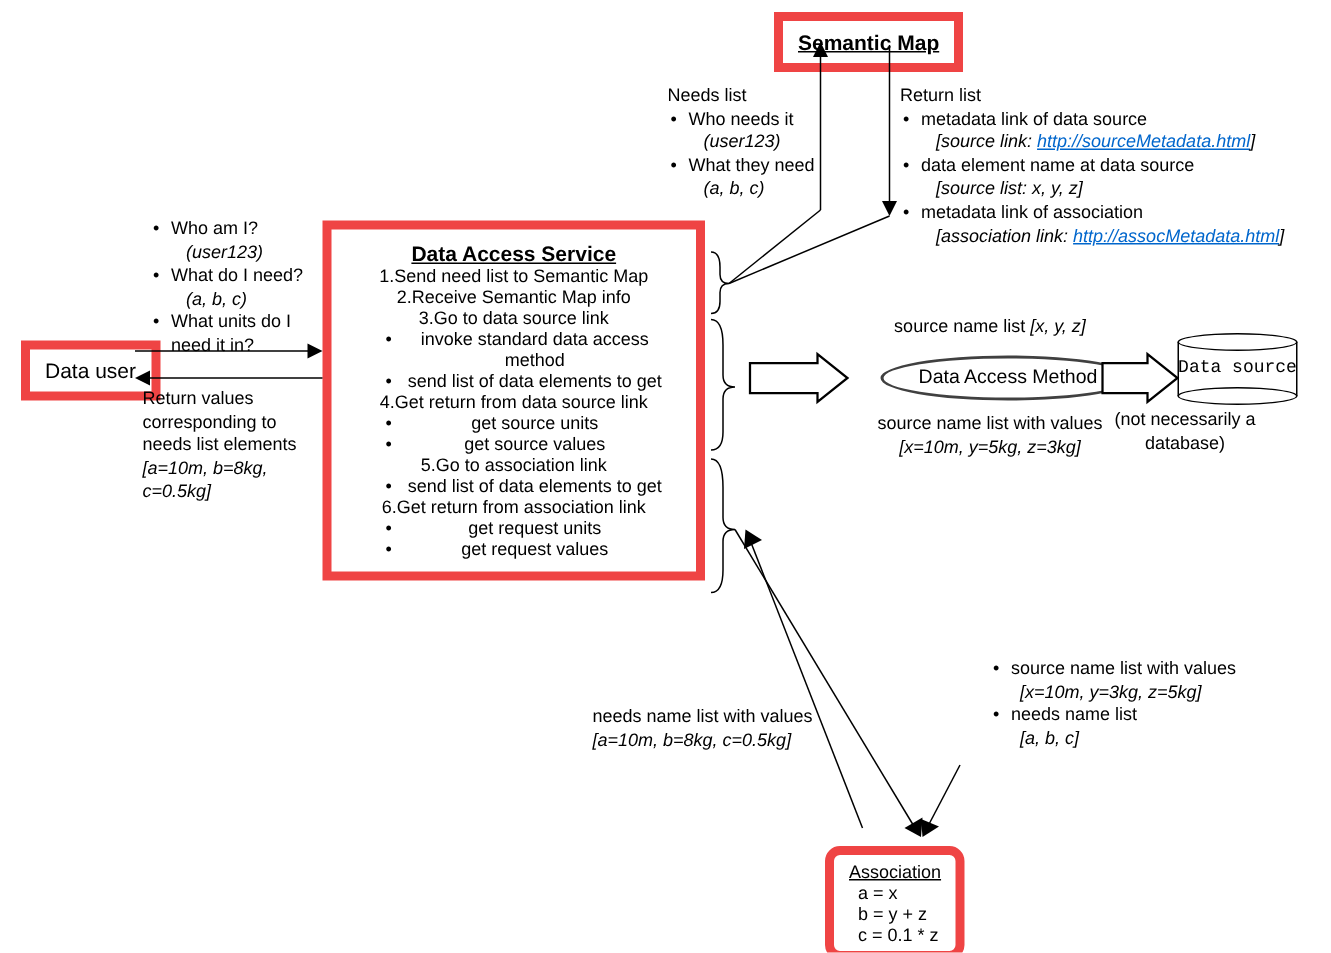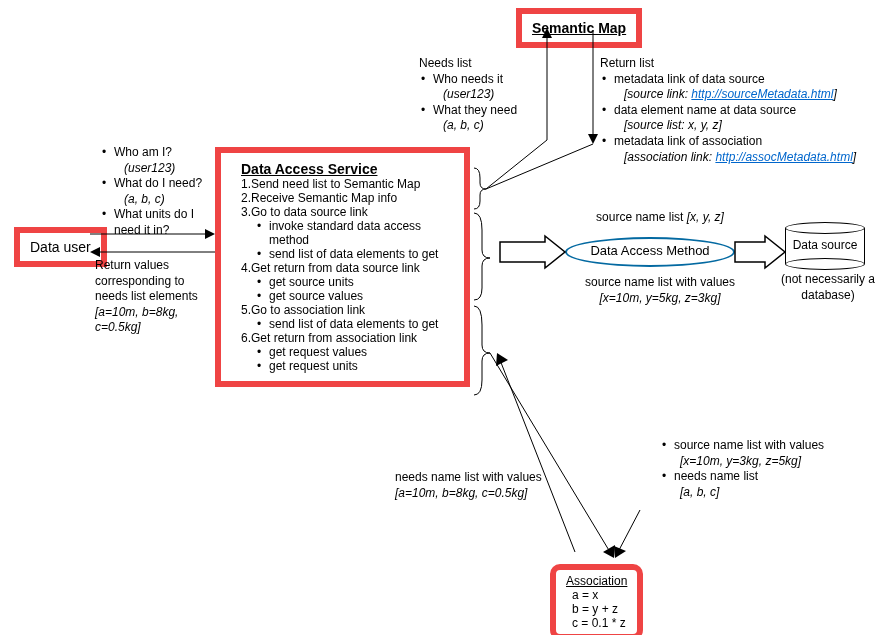--- a/index.html
+++ b/index.html
@@ -1,20 +1,20 @@
 <!DOCTYPE html>
 <html><head>
 <meta charset="utf-8">
 <style>
   * { margin: 0; padding: 0; box-sizing: border-box; }
   body { font-family: Arial, sans-serif; font-size: 12px; background: #fff; width: 887px; height: 635px; position: relative; }
   .box { border: 6px solid #ef4444; position: absolute; background: #fff; }
   .box-title { font-weight: bold; text-decoration: underline; font-size: 14px; }
   .node-box { padding: 6px 10px; text-align: center; }
-  .main-box { padding: 8px 20px; }
+  .main-box { padding: 8px 20px; text-align: center; }
   .list-item { padding-left: 0; }
   .bullet-item { padding-left: 14px; position: relative; }
   .bullet-item::before { content: "•"; position: absolute; left: 2px; }
   .sub-bullet { padding-left: 28px; position: relative; }
   .sub-bullet::before { content: "•"; position: absolute; left: 16px; }
   .italic { font-style: italic; }
   .annotation { position: absolute; font-size: 12px; line-height: 1.3; }
   .link { color: #0066cc; text-decoration: underline; font-style: italic; }
   .cylinder { position: absolute; }
   .cylinder-body { border-left: 1px solid #000; border-right: 1px solid #000; position: absolute; }
@@ -42,35 +42,35 @@
   <div class="list-item">2.Receive Semantic Map info</div>
   <div class="list-item">3.Go to data source link</div>
   <div class="sub-bullet">invoke standard data access method</div>
   <div class="sub-bullet">send list of data elements to get</div>
   <div class="list-item">4.Get return from data source link</div>
   <div class="sub-bullet">get source units</div>
   <div class="sub-bullet">get source values</div>
   <div class="list-item">5.Go to association link</div>
   <div class="sub-bullet">send list of data elements to get</div>
   <div class="list-item">6.Get return from association link</div>
+  <div class="sub-bullet">get request units</div>
   <div class="sub-bullet">get request values</div>
-  <div class="sub-bullet">get request units</div>
 </div>
 
-<div style="position:absolute; left:565px; top:237px; border:2px solid #0369a1; border-radius:50%/50%; padding:4px 12px; background:#fff; width:170px; height:30px; text-align:center;">
+<div style="position:absolute; left:587px; top:237px; border:2px solid #404040; border-radius:50%/50%; padding:4px 12px; background:#fff; width:170px; height:30px; text-align:center;">
   <span style="font-size:13px;">Data Access Method</span>
 </div>
 
-<div class="cylinder" style="left:785px; top:222px; width:80px; height:44px;">
+<div class="cylinder" style="left:785px; top:222px; width:80px; height:44px;font-family:Liberation Mono, monospace;">
   <div class="cylinder-body" style="left:0; top:6px; width:80px; height:36px;"></div>
   <div class="cylinder-bottom" style="left:0; top:36px; width:80px; height:12px;"></div>
   <div class="cylinder-top" style="left:0; top:0; width:80px; height:12px;"></div>
   <div style="position:absolute; top:16px; width:80px; text-align:center; font-size:12px;">Data source</div>
 </div>
-<div class="annotation" style="left:778px; top:272px; width:100px; text-align:center;">(not necessarily a database)</div>
+<div class="annotation" style="left:740px; top:272px; width:100px; text-align:center;">(not necessarily a database)</div>
 
 <div class="box" style="left:550px; top:564px; padding:4px 10px;border-radius:10px;">
   <div style="text-decoration:underline;">Association</div>
   <div style="padding-left:6px;">a = x</div>
   <div style="padding-left:6px;">b = y + z</div>
   <div style="padding-left:6px;">c = 0.1 * z</div>
 </div>
 
 <div class="annotation" style="left:100px; top:145px; width:110px;">
   <div class="bullet-item">Who am I?</div>
@@ -78,21 +78,21 @@
   <div class="bullet-item">What do I need?</div>
   <div class="italic" style="padding-left:24px;">(a, b, c)</div>
   <div class="bullet-item">What units do I need it in?</div>
 </div>
 
 <div class="annotation" style="left:95px; top:258px; width:120px;">
   <span>Return values corresponding to needs list elements</span>
   <div class="italic">[a=10m, b=8kg, c=0.5kg]</div>
 </div>
 
-<div class="annotation" style="left:419px; top:56px; width:120px;">
+<div class="annotation" style="left:445px; top:56px; width:120px;">
   <div>Needs list</div>
   <div class="bullet-item">Who needs it</div>
   <div class="italic" style="padding-left:24px;">(user123)</div>
   <div class="bullet-item">What they need</div>
   <div class="italic" style="padding-left:24px;">(a, b, c)</div>
 </div>
 
 <div class="annotation" style="left:600px; top:56px; width:270px;">
   <div>Return list</div>
   <div class="bullet-item">metadata link of data source</div>

